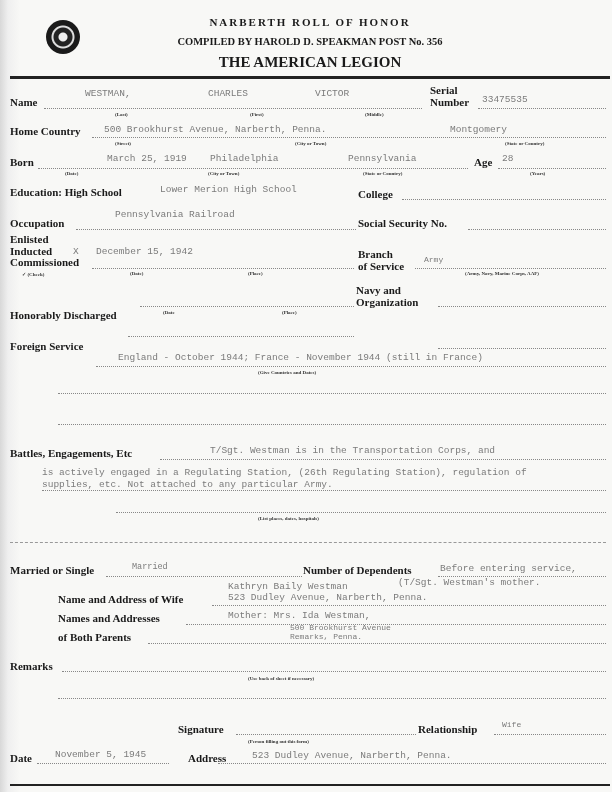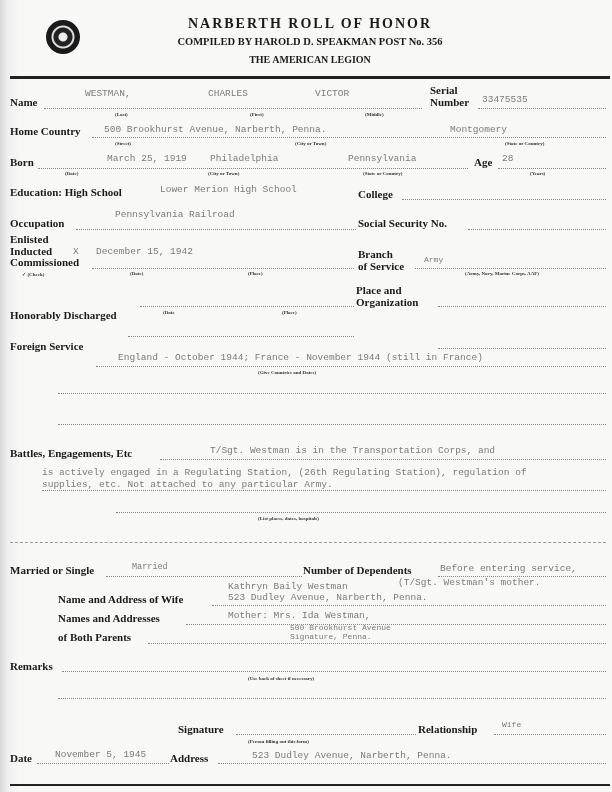--- a/index.html
+++ b/index.html
@@ -5,23 +5,23 @@
   html, body { margin: 0; padding: 0; }
   body {
     width: 612px; height: 792px; position: relative; overflow: hidden;
     background: #f7f7f5;
     font-family: "Liberation Serif", "DejaVu Serif", serif;
     color: #1a1a1a;
   }
   .page { position: absolute; left: 0; top: 0; width: 612px; height: 792px;
     background: linear-gradient(90deg, #d8d8d8 0px, #efefef 8px, #f8f8f6 20px, #f8f8f6 100%); }
   .abs { position: absolute; white-space: nowrap; }
-  .title { font-weight: bold; letter-spacing: 2px; font-size: 14px; left: 160px; top: 16px; width: 300px; text-align: center; }
+  .title { font-weight: bold; letter-spacing: 2px; font-size: 11px; left: 160px; top: 16px; width: 300px; text-align: center; }
   .sub1 { font-weight: bold; font-size: 10.5px; left: 120px; top: 36px; width: 380px; text-align: center; }
-  .sub2 { font-weight: bold; font-size: 10px; left: 160px; top: 54px; width: 300px; text-align: center; }
+  .sub2 { font-weight: bold; font-size: 15px; left: 160px; top: 54px; width: 300px; text-align: center; }
   .emblem { left: 46px; top: 20px; width: 34px; height: 34px; border-radius: 50%;
     background: radial-gradient(circle, #eee 0 4px, #222 5px 9px, #ddd 10px 11px, #1a1a1a 12px 17px); }
   .rule { left: 10px; width: 600px; height: 3px; background: #222; }
   .lbl { font-weight: bold; font-size: 11px; }
   .tiny { font-size: 5px; font-weight: bold; color: #333; }
   .typed { font-family: "Liberation Mono", "DejaVu Sans Mono", monospace; font-size: 9.5px; color: #7b7b7b; }
   .dots { border-bottom: 1px dotted #888; height: 0; }
 </style>
 </head>
 <body>
@@ -83,21 +83,21 @@
   <div class="abs typed" style="left:96px;top:246px">December 15, 1942</div>
   <div class="abs dots" style="left:92px;top:268px;width:262px"></div>
   <div class="abs tiny" style="left:22px;top:271px">✓ (Check)</div>
   <div class="abs tiny" style="left:130px;top:271px">(Date)</div>
   <div class="abs tiny" style="left:248px;top:271px">(Place)</div>
   <div class="abs lbl" style="left:358px;top:248px;line-height:12px"><span>Branch</span><br><span>of Service</span></div>
   <div class="abs dots" style="left:415px;top:268px;width:191px"></div>
   <div class="abs typed" style="left:424px;top:255px;font-size:8px">Army</div>
   <div class="abs tiny" style="left:465px;top:271px">(Army, Navy, Marine Corps, AAF)</div>
 
-  <div class="abs lbl" style="left:356px;top:284px;line-height:12px"><span>Place and</span><br><span>Organization</span></div>
+  <div class="abs lbl" style="left:356px;top:284px;line-height:12px"><span>Navy and</span><br><span>Organization</span></div>
   <div class="abs dots" style="left:438px;top:306px;width:168px"></div>
   <div class="abs dots" style="left:438px;top:348px;width:168px"></div>
 
   <div class="abs lbl" style="left:10px;top:309px">Honorably Discharged</div>
   <div class="abs dots" style="left:140px;top:306px;width:214px"></div>
   <div class="abs tiny" style="left:163px;top:310px">(Date</div>
   <div class="abs tiny" style="left:282px;top:310px">(Place)</div>
   <div class="abs dots" style="left:128px;top:336px;width:226px"></div>
 
   <div class="abs lbl" style="left:10px;top:340px">Foreign Service</div>
@@ -130,35 +130,35 @@
   <div class="abs lbl" style="left:58px;top:593px">Name and Address of Wife</div>
   <div class="abs dots" style="left:212px;top:605px;width:394px"></div>
   <div class="abs typed" style="left:228px;top:592px">523 Dudley Avenue, Narberth, Penna.</div>
 
   <div class="abs lbl" style="left:58px;top:612px">Names and Addresses</div>
   <div class="abs dots" style="left:186px;top:624px;width:420px"></div>
   <div class="abs typed" style="left:228px;top:610px">Mother: Mrs. Ida Westman,</div>
   <div class="abs typed" style="left:290px;top:623px;font-size:8px">500 Brookhurst Avenue</div>
   <div class="abs lbl" style="left:58px;top:631px">of Both Parents</div>
   <div class="abs dots" style="left:148px;top:643px;width:458px"></div>
-  <div class="abs typed" style="left:290px;top:632px;font-size:8px">Signature, Penna.</div>
+  <div class="abs typed" style="left:290px;top:632px;font-size:8px">Remarks, Penna.</div>
 
   <div class="abs lbl" style="left:10px;top:660px">Remarks</div>
   <div class="abs dots" style="left:62px;top:671px;width:544px"></div>
   <div class="abs tiny" style="left:248px;top:676px">(Use back of sheet if necessary)</div>
   <div class="abs dots" style="left:58px;top:698px;width:548px"></div>
 
   <div class="abs lbl" style="left:178px;top:723px">Signature</div>
   <div class="abs dots" style="left:236px;top:734px;width:180px"></div>
   <div class="abs tiny" style="left:248px;top:739px">(Person filling out this form)</div>
   <div class="abs lbl" style="left:418px;top:723px">Relationship</div>
   <div class="abs dots" style="left:494px;top:734px;width:112px"></div>
   <div class="abs typed" style="left:502px;top:720px;font-size:8px">Wife</div>
 
   <div class="abs lbl" style="left:10px;top:752px">Date</div>
   <div class="abs dots" style="left:37px;top:763px;width:132px"></div>
   <div class="abs typed" style="left:55px;top:749px">November 5, 1945</div>
-  <div class="abs lbl" style="left:170px;top:752px">Address</div>
+  <div class="abs lbl" style="left:188px;top:752px">Address</div>
   <div class="abs dots" style="left:218px;top:763px;width:388px"></div>
   <div class="abs typed" style="left:252px;top:750px">523 Dudley Avenue, Narberth, Penna.</div>
 
   <div class="abs rule" style="top:784px;height:2px"></div>
 </div>
 
 </body></html>

